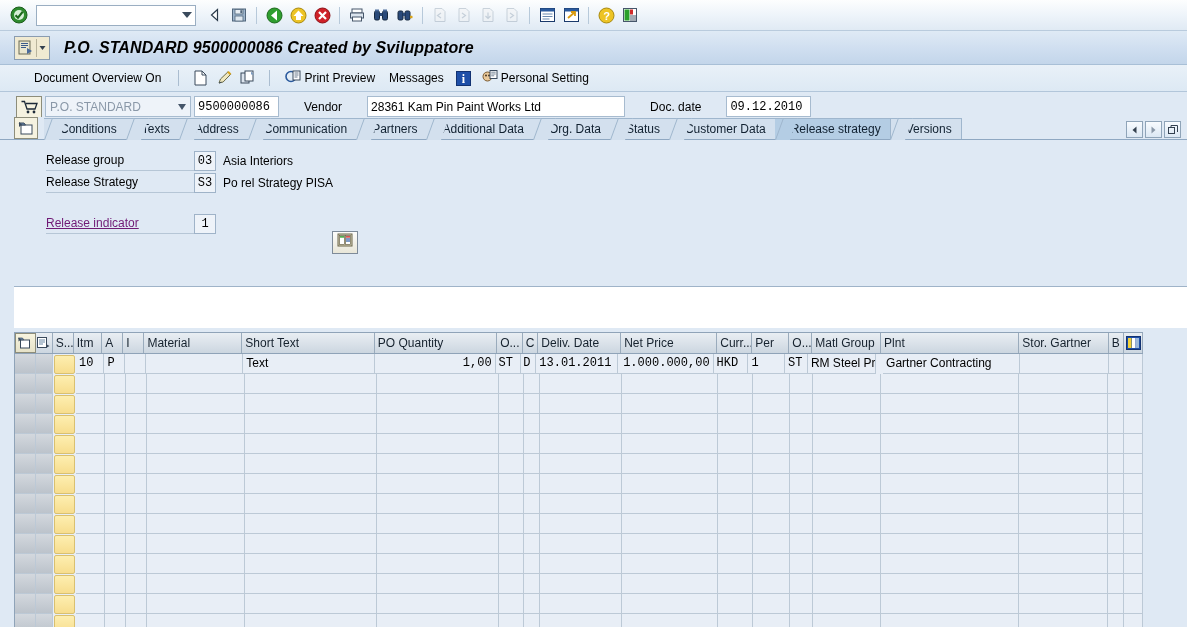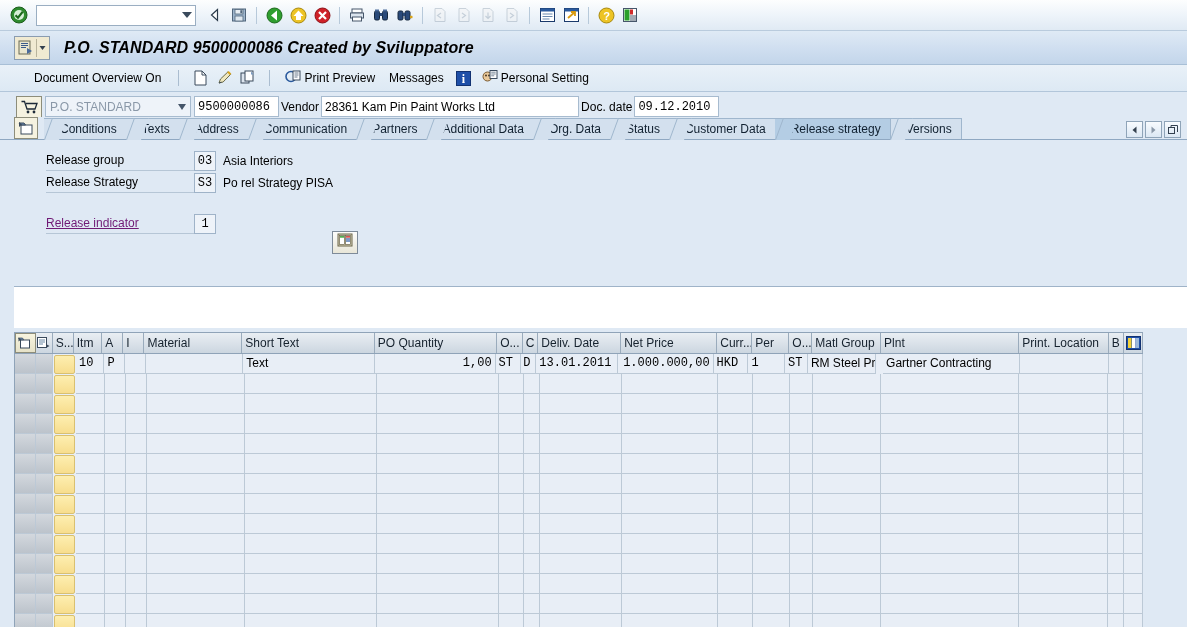--- a/index.html
+++ b/index.html
@@ -100,21 +100,21 @@
     position:absolute;right:4px;top:50%;transform:translateY(-50%);
     width:0;height:0;border-left:4px solid transparent;border-right:4px solid transparent;
     border-top:6px solid #46566a;
   }
   .fld{
     height:19px;border:1px solid #a7bbcf;background:#fff;
     display:flex;align-items:center;padding:0 3px;
     font-family:"Liberation Mono",monospace;font-size:12px;
   }
   .fld.txt{font-family:"Liberation Sans",sans-serif;}
-  .hdr-label{padding:0 2px;font-size:12px;white-space:nowrap;text-align:center;}
+  .hdr-label{padding:0 25px;font-size:12px;white-space:nowrap;text-align:center;}
 
   
   .tabstrip{
     position:relative;height:22px;background:#dfe9f4;
     display:flex;align-items:flex-end;padding-left:14px;
     border-bottom:1px solid #8fa8c2;
   }
   .tab-leadicon{
     width:22px;height:20px;border:1px solid #8d8d7a;background:#f5f2e0;
     display:flex;align-items:center;justify-content:center;margin-right:6px;margin-bottom:0px;
@@ -576,21 +576,21 @@
         <div class="gh" style="width:130px;">PO Quantity</div>
         <div class="gh" style="width:27px;">O...</div>
         <div class="gh" style="width:16px;">C</div>
         <div class="gh" style="width:88px;">Deliv. Date</div>
         <div class="gh" style="width:102px;">Net Price</div>
         <div class="gh" style="width:37px;">Curr...</div>
         <div class="gh" style="width:39px;">Per</div>
         <div class="gh" style="width:24px;">O...</div>
         <div class="gh" style="width:73px;">Matl Group</div>
         <div class="gh" style="width:147px;">Plnt</div>
-        <div class="gh" style="width:95px;">Print. Location</div>
+        <div class="gh" style="width:95px;">Stor. Gartner</div>
         <div class="gh" style="width:16px;">B</div>
         <div class="gh icocell" style="width:20px;padding:0;">
           <svg width="15" height="14" viewBox="0 0 15 14">
             <rect x="0.5" y="0.5" width="14" height="13" fill="#1e4fa8" stroke="#123272"></rect>
             <rect x="2" y="2" width="3.5" height="10" fill="#f2d23a"></rect>
             <rect x="6" y="2" width="3.5" height="10" fill="#ffffff"></rect>
             <rect x="10" y="2" width="3" height="10" fill="#9ab8dc"></rect>
           </svg>
         </div>
       </div>

